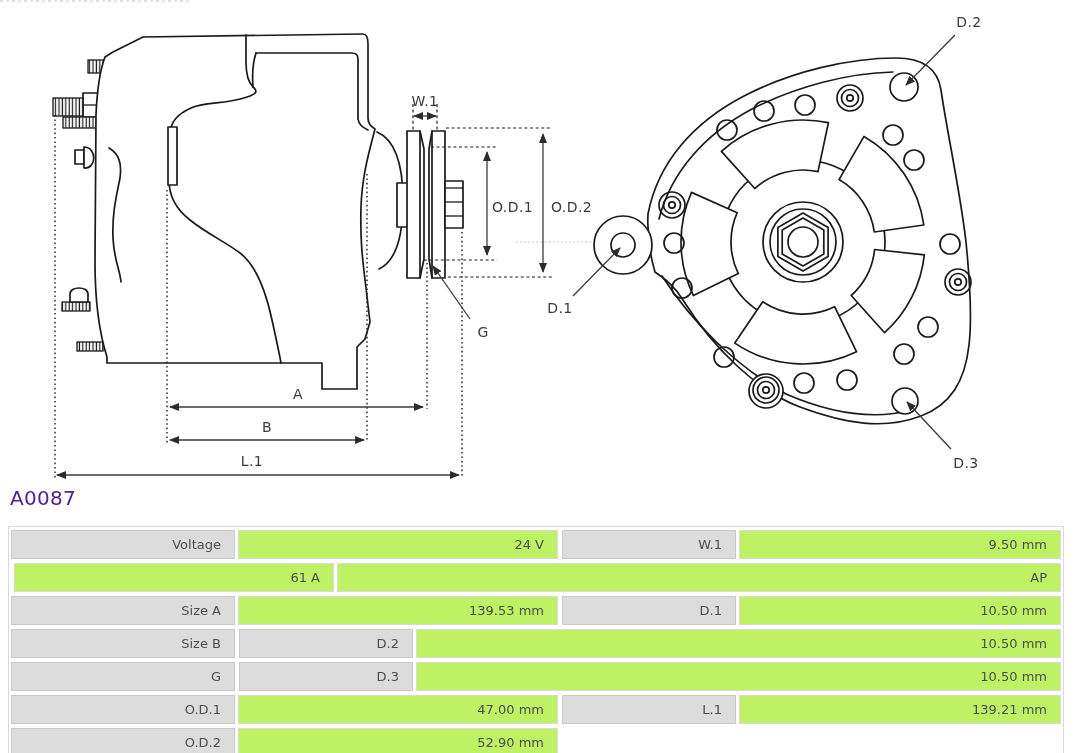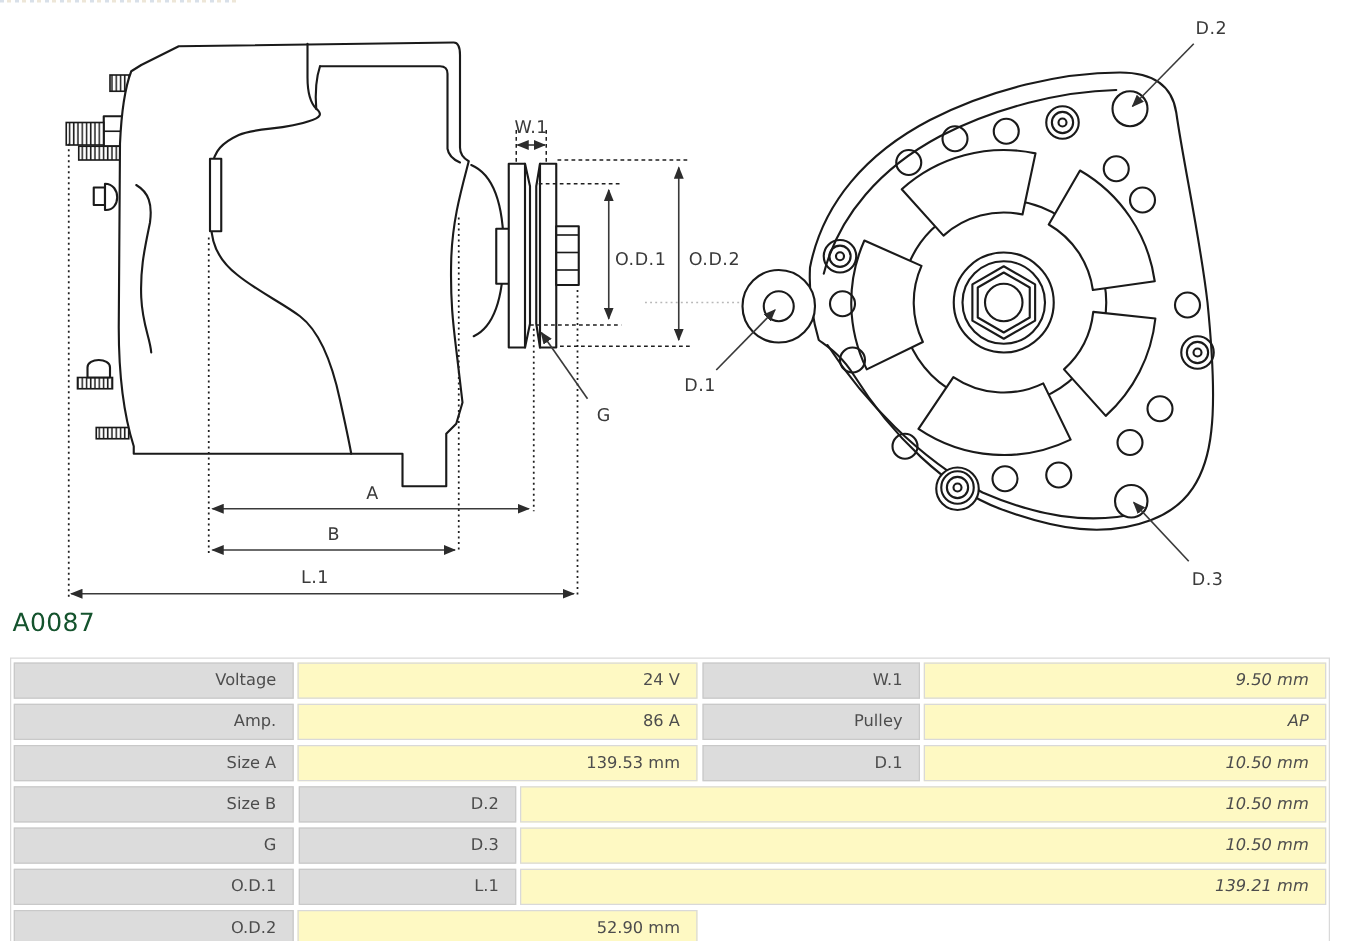--- a/index.html
+++ b/index.html
@@ -10,30 +10,30 @@
   .drawing{position:absolute;left:0;top:0;width:1080px;height:505px;}
   .ln{fill:#fff;stroke:#1a1a1a;stroke-width:1.7;stroke-linejoin:round;stroke-linecap:round;}
   .lnn{fill:none;stroke:#1a1a1a;stroke-width:1.7;stroke-linejoin:round;stroke-linecap:round;}
   .thin{fill:none;stroke:#1a1a1a;stroke-width:1.3;}
   .hatchbox{fill:url(#hatch);stroke:#1a1a1a;stroke-width:1.3;}
   .dim{stroke:#3a3a3a;stroke-width:1.3;fill:none;}
   .dash{stroke:#1f1f1f;stroke-width:1.2;fill:none;stroke-dasharray:3 2.6;}
   .dot{stroke:#1f1f1f;stroke-width:1.4;fill:none;stroke-dasharray:1.6 2.8;}
   .ctr{stroke:#b8b8b8;stroke-width:1.1;fill:none;stroke-dasharray:1.5 2.6;}
   .dlab{font-size:14px;fill:#3a3a3a;letter-spacing:.4px;}
-  .part-number{position:absolute;left:10px;top:486px;font-size:20px;color:#14532d;letter-spacing:.3px;}
+  .part-number{position:absolute;left:10px;top:486px;font-size:20px;color:#4c1d95;letter-spacing:.3px;}
   .spec-table{position:absolute;left:8px;top:514px;width:1056px;border:1px solid #d9d9d9;
         background:#fff;padding:3px 2px;box-sizing:border-box;margin-top:12px;}
   .spec-row{display:flex;height:29px;margin:0 0 4px 0;}
   .spec-row:last-child{margin-bottom:0;}
   .cell{box-sizing:border-box;border:1px solid #c9c9c9;font-size:13px;color:#4d4d4d;
         line-height:27px;text-align:right;padding-right:13px;white-space:nowrap;overflow:hidden;}
   .cell.lab{background:#dcdcdc;}
-  .cell.val{background:#fef9c3;border-color:#d9d9d9;}
-  .c1{width:224px;} .c2{width:320px;margin-left:3px;} .c3{width:174px;margin-left:4px;} .c4{flex:1;margin-left:3px;font-style:italic;}
+  .cell.val{background:#bef264;border-color:#d9d9d9;}
+  .c1{width:224px;} .c2{width:320px;margin-left:3px;} .c3{width:174px;margin-left:4px;} .c4{flex:1;margin-left:3px;}
 </style>
 </head>
 <body>
 
 <div class="page">
   <div class="top-artifact"></div>
 
   <svg class="drawing" viewBox="0 0 1080 505">
     <defs>
       <marker id="ah" markerWidth="10" markerHeight="8" refX="9" refY="4" orient="auto-start-reverse" markerUnits="userSpaceOnUse">
@@ -198,43 +198,42 @@
   <div class="part-number">A0087</div>
 
   <div class="spec-table">
     <div class="spec-row">
       <div class="cell lab c1">Voltage</div>
       <div class="cell val c2">24 V</div>
       <div class="cell lab c3">W.1</div>
       <div class="cell val c4">9.50 mm</div>
     </div>
     <div class="spec-row">
-      <div class="cell lab c1">Amp.</div>
-      <div class="cell val c2">86 A</div>
-      <div class="cell lab c3">Pulley</div>
+      <div class="cell val c2">61 A</div>
       <div class="cell val c4">AP</div>
     </div>
     <div class="spec-row">
       <div class="cell lab c1">Size A</div>
       <div class="cell val c2">139.53 mm</div>
       <div class="cell lab c3">D.1</div>
       <div class="cell val c4">10.50 mm</div>
     </div>
     <div class="spec-row">
       <div class="cell lab c1">Size B</div>
       <div class="cell lab c3">D.2</div>
       <div class="cell val c4">10.50 mm</div>
     </div>
     <div class="spec-row">
       <div class="cell lab c1">G</div>
       <div class="cell lab c3">D.3</div>
       <div class="cell val c4">10.50 mm</div>
     </div>
     <div class="spec-row">
       <div class="cell lab c1">O.D.1</div>
+      <div class="cell val c2">47.00 mm</div>
       <div class="cell lab c3">L.1</div>
       <div class="cell val c4">139.21 mm</div>
     </div>
     <div class="spec-row">
       <div class="cell lab c1">O.D.2</div>
       <div class="cell val c2">52.90 mm</div>
     </div>
   </div>
 </div>
 

